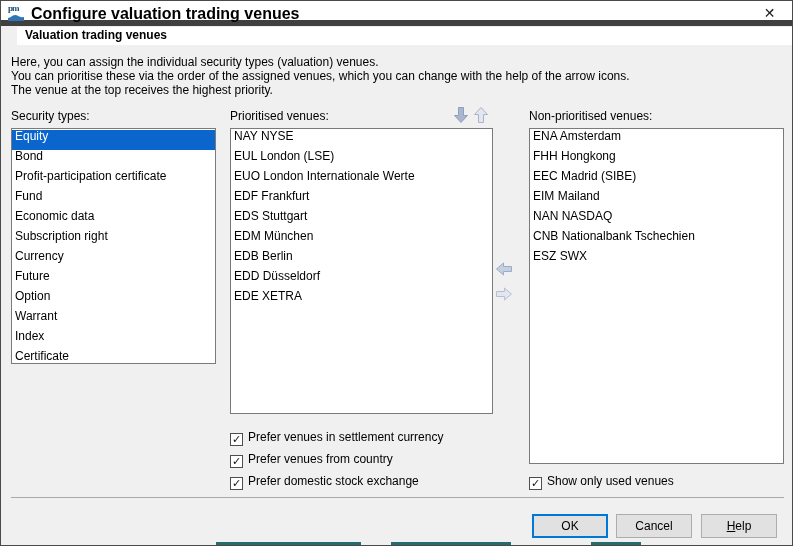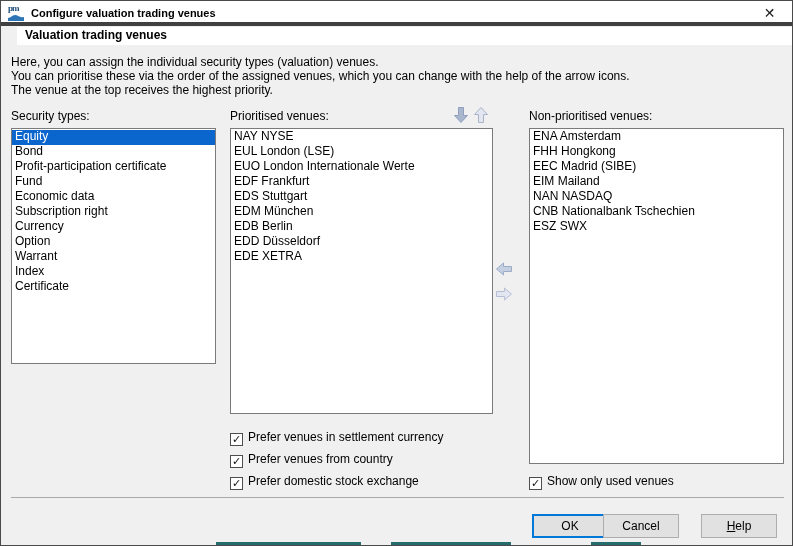--- a/index.html
+++ b/index.html
@@ -5,55 +5,55 @@
   * { margin: 0; padding: 0; box-sizing: border-box; }
   html, body { width: 793px; height: 546px; font-family: "Liberation Sans", sans-serif; }
   .dialog {
     position: relative; width: 793px; height: 546px;
     background: #f0f0f0; border: 1px solid #4a4a4a; overflow: hidden;
     font-size: 12px; color: #000;
   }
   
   .titlebar {
     position: absolute; left: 0; top: 0; width: 100%; height: 25px;
-    background: #ffffff; border-bottom: 4px solid #404040;
+    background: #ffffff; border-bottom: 6px solid #404040;
   }
   .app-icon {
     position: absolute; left: 7px; top: 4px; width: 16px; height: 16px;
     overflow: hidden;
   }
   .app-icon .pm-text {
     position: absolute; left: 0; top: -2px; font-size: 9px; font-weight: bold;
     color: #1f4e79; letter-spacing: -1px; font-family: "Liberation Serif", serif;
   }
   .app-icon svg { position: absolute; left: 0; bottom: 0; }
   .title-text {
     position: absolute; left: 30px; top: 0; line-height: 25px;
-    font-weight: bold; font-size: 11px;
+    font-weight: bold; font-size: 16px;
   }
   .close-btn {
     position: absolute; right: 0; top: 0; width: 45px; height: 25px;
     text-align: center; line-height: 24px; font-size: 14px; color: #1a1a1a;
     cursor: default;
   }
   
   .headerbar {
     position: absolute; left: 16px; top: 26px; width: 100%; height: 18px;
     background: #ffffff; padding-left: 8px; font-weight: bold; line-height: 17px;
   }
   
   .desc { position: absolute; left: 10px; top: 54px; line-height: 14px; }
   
   .col-label { position: absolute; top: 108px; height: 14px; }
   
   .listbox {
     position: absolute; top: 127px; background: #ffffff;
     border: 1px solid #7a7a7a; overflow: hidden; padding-top: 1px;
   }
-  .list-item { height: 15px; line-height: 13px; padding-left: 3px; white-space: nowrap; }
+  .list-item { height: 20px; line-height: 13px; padding-left: 3px; white-space: nowrap; }
   .list-item.selected { background: #0a66cc; color: #ffffff; }
   
   .arrow-btn { position: absolute; cursor: default; }
   
   .cb-row { position: absolute; height: 14px; line-height: 14px; }
   .cb-box {
     display: inline-block; width: 13px; height: 13px; background: #fff;
     border: 1px solid #4d4d4d; vertical-align: -2px; margin-right: 5px;
     text-align: center; line-height: 11px; font-size: 11px; color: #111;
   }
@@ -114,20 +114,21 @@
   </div>
 
   <div class="listbox" style="left:10px; width:205px; height:236px;">
       <div class="list-item selected">Equity</div>
       <div class="list-item">Bond</div>
       <div class="list-item">Profit-participation certificate</div>
       <div class="list-item">Fund</div>
       <div class="list-item">Economic data</div>
       <div class="list-item">Subscription right</div>
       <div class="list-item">Currency</div>
+      <div class="list-item">Future</div>
       <div class="list-item">Option</div>
       <div class="list-item">Warrant</div>
       <div class="list-item">Index</div>
       <div class="list-item">Certificate</div>
     </div>
 
   <div class="listbox" style="left:229px; width:263px; height:286px;">
       <div class="list-item">NAY NYSE</div>
       <div class="list-item">EUL London (LSE)</div>
       <div class="list-item">EUO London Internationale Werte</div>
@@ -169,21 +170,21 @@
   <div class="cb-row" style="left:229px; top:473px;">
     <span class="cb-box">✓</span><span>Prefer domestic stock exchange</span>
   </div>
   <div class="cb-row" style="left:528px; top:473px;">
     <span class="cb-box">✓</span><span>Show only used venues</span>
   </div>
 
   <div class="separator"></div>
 
   <div class="btn btn-ok" style="left:531px;">OK</div>
-  <div class="btn" style="left:602px;">Cancel</div>
+  <div class="btn" style="left:615px;">Cancel</div>
   <div class="btn" style="left:700px;">
     <span class="accel">H</span><span>elp</span>
   </div>
 
   <div class="bleed" style="left:215px; width:145px;"></div>
   <div class="bleed" style="left:390px; width:120px;"></div>
   <div class="bleed" style="left:590px; width:50px;"></div>
 
 </div>
 

